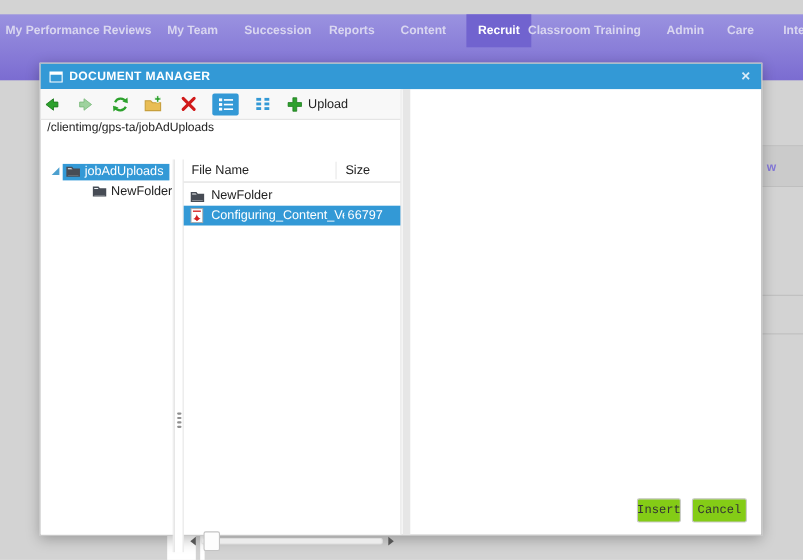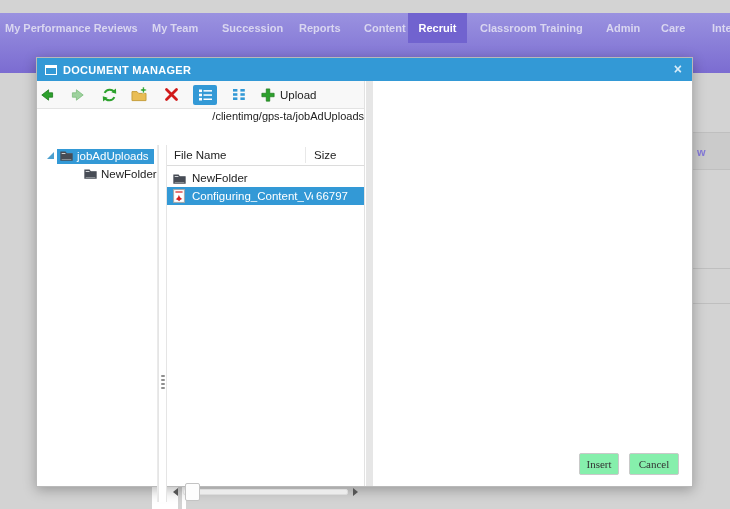--- a/index.html
+++ b/index.html
@@ -36,21 +36,21 @@
   
   .left-section{position:absolute;left:0;top:23px;width:328px;height:405px;
     border-right:1px solid #e2e2e2;box-sizing:border-box;background:#fff;}
   .splitbar-v{position:absolute;left:329px;top:23px;width:7px;bottom:0;background:#e6e6e6;}
   .toolbar{height:27px;background:#f8f8f8;border-bottom:1px solid #e3e3e3;
     display:flex;align-items:center;padding-left:1px;gap:13px;}
   .tb-btn{width:18px;height:18px;display:flex;align-items:center;justify-content:center;cursor:pointer;}
   .tb-btn.sel{width:24px;height:20px;background:#3399d6;border-radius:2px;}
   .upload-wrap{display:flex;align-items:center;gap:5px;cursor:pointer;}
   .upload-label{font-size:11.5px;color:#222;}
-  .pathbar{height:14px;padding:0 0 0 6px;display:flex;align-items:center;justify-content:flex-end;}
+  .pathbar{height:14px;padding:0 0 0 6px;display:flex;align-items:center;}
   .path-text{font-size:11px;color:#222;white-space:nowrap;}
   .panels{position:absolute;left:0;top:64px;width:327px;height:357px;display:flex;}
   
   .tree{width:121px;border-right:1px solid #eaeaea;box-sizing:border-box;padding-top:2px;}
   .tree-row{height:18px;display:flex;align-items:center;cursor:pointer;}
   .tw-expand{width:0;height:0;border-left:7px solid transparent;border-bottom:7px solid #4da0cf;
     margin:0 3px 2px 10px;}
   .tree-node{display:flex;align-items:center;gap:4px;padding:1px 5px 2px 3px;font-size:11.5px;color:#222;}
   .tree-node.sel{background:#3399d6;color:#fff;}
   .tree-row.child{padding-left:44px;}
@@ -76,39 +76,39 @@
   .hscroll{margin-top:auto;height:20px;display:flex;align-items:center;padding:0 6px;gap:5px;}
   .sb-arrow{width:0;height:0;cursor:pointer;}
   .sb-left{border-top:4px solid transparent;border-bottom:4px solid transparent;border-right:5px solid #555;}
   .sb-right{border-top:4px solid transparent;border-bottom:4px solid transparent;border-left:5px solid #555;}
   .sb-track{flex:1;height:4px;background:#ececec;border:1px solid #dcdcdc;border-radius:2px;position:relative;}
   .sb-thumb{position:absolute;left:1px;top:-7px;width:13px;height:16px;background:#fdfdfd;
     border:1px solid #c3c3c3;border-radius:2px;cursor:pointer;}
   .pager{height:16px;text-align:center;font-size:11px;color:#666;border-bottom:1px solid #e6e6e6;}
   .pager b{color:#333;}
   
-  .btn{position:absolute;height:22px;background:#86efac;border:1px solid #c9c9c9;border-radius:2px;
-    font-size:11px;color:#333;font-family:Liberation Serif, serif;
+  .btn{position:absolute;height:22px;background:#84cc16;border:1px solid #c9c9c9;border-radius:2px;
+    font-size:11px;color:#333;font-family:Liberation Mono, monospace;
     display:flex;align-items:center;justify-content:center;cursor:pointer;box-sizing:border-box;}
   .btn-insert{left:542px;top:395px;width:40px;}
   .btn-cancel{left:592px;top:395px;width:50px;}
   svg{display:block;}
 </style>
 </head>
 <body>
 
 <div class="top-strip"></div>
 
 <div class="nav">
   <span class="nav-item" style="left:5px">My Performance Reviews</span>
   <span class="nav-item" style="left:152px">My Team</span>
   <span class="nav-item" style="left:222px">Succession</span>
   <span class="nav-item" style="left:299px">Reports</span>
   <span class="nav-item" style="left:364px">Content</span>
-  <span class="nav-item active" style="left:408px;width:39px">Recruit</span>
+  <span class="nav-item active" style="left:424px;width:39px">Recruit</span>
   <span class="nav-item" style="left:480px">Classroom Training</span>
   <span class="nav-item" style="left:606px">Admin</span>
   <span class="nav-item" style="left:661px">Care</span>
   <span class="nav-item" style="left:712px">Inte</span>
 </div>
 
 <div class="bg-band" style="left:600px;top:133px;width:130px;height:36px"></div>
 <div class="bg-line" style="left:600px;top:132px;width:130px"></div>
 <div class="bg-line" style="left:600px;top:169px;width:130px"></div>
 <div class="bg-line" style="left:600px;top:268px;width:130px"></div>

